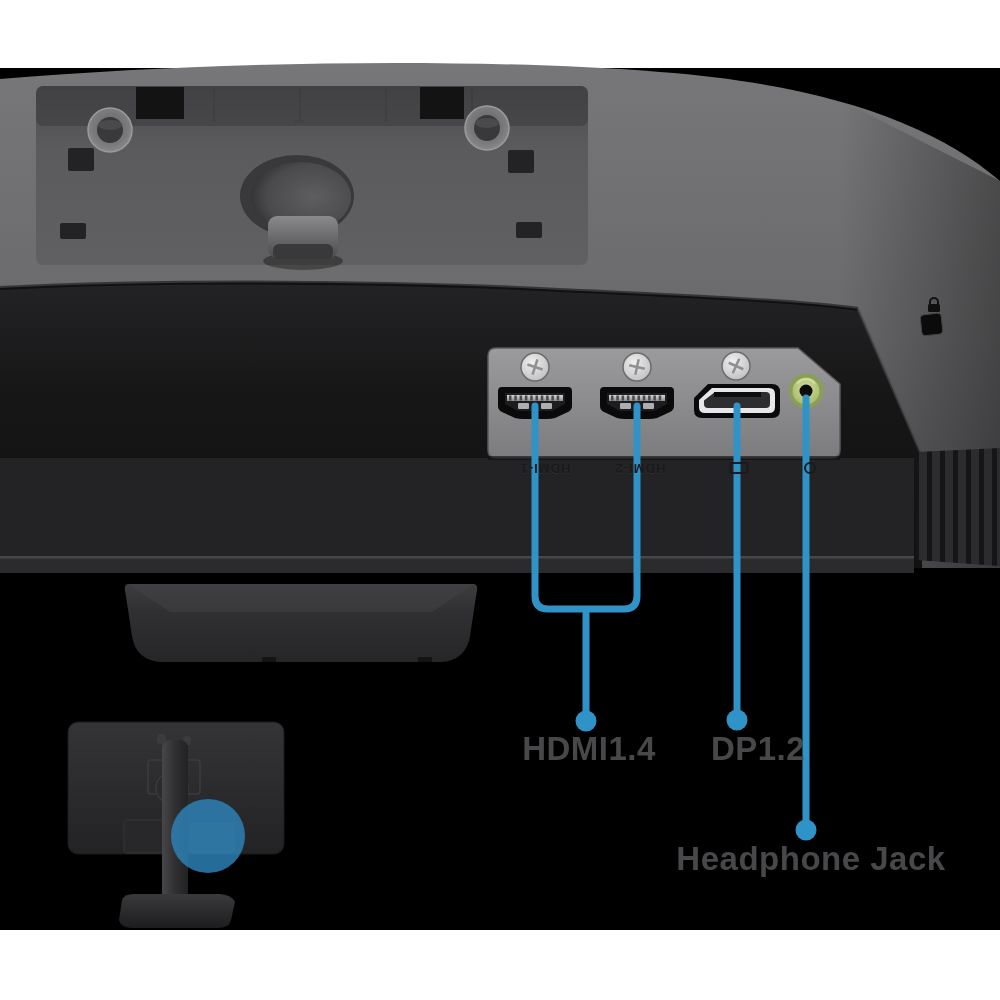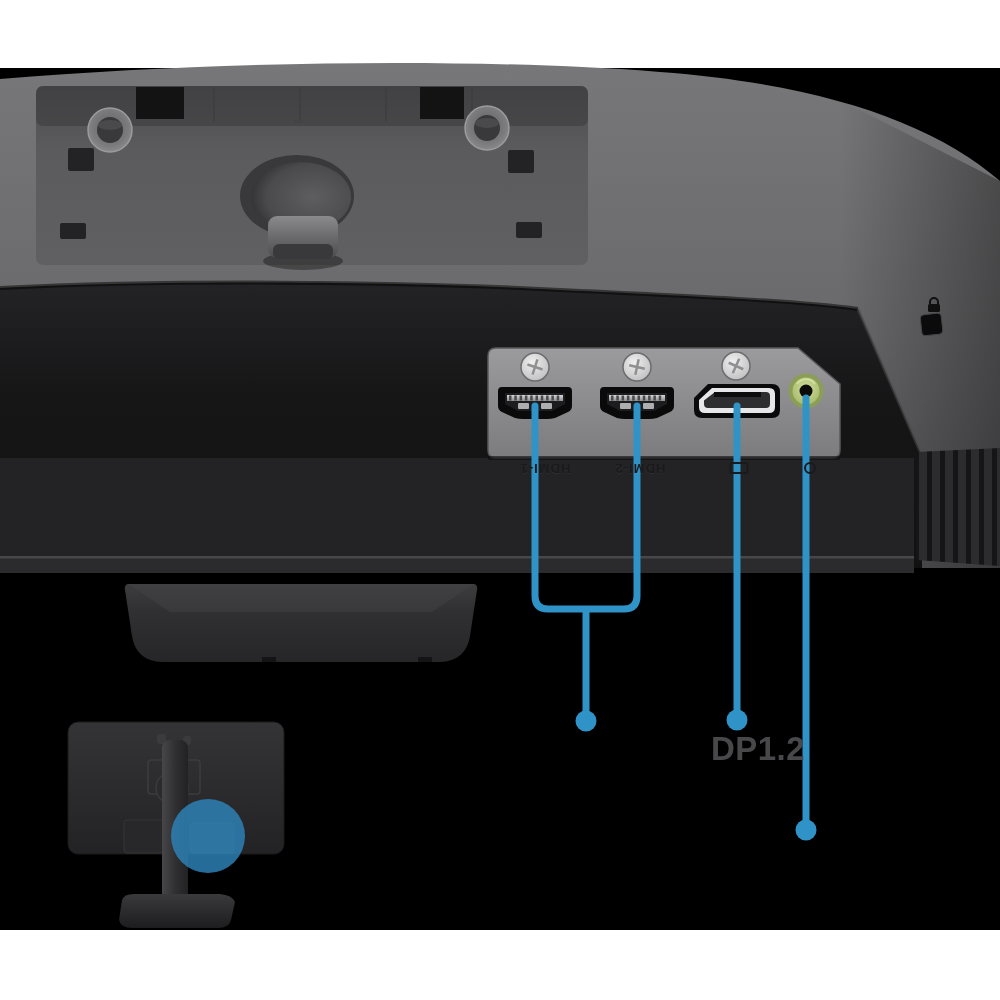--- a/index.html
+++ b/index.html
@@ -239,15 +239,17 @@
     <circle cx="737" cy="720" r="10.5"></circle>
     <circle cx="806" cy="830" r="10.5"></circle>
   </g>
 </svg>
 
 <div class="embossed" style="left:545px;top:461px">HDMI-1</div>
 <div class="embossed" style="left:640px;top:461px">HDMI-2</div>
 <div class="embossed-icon dp" style="left:739px;top:462px"></div>
 <div class="embossed-icon hp" style="left:810px;top:462px"></div>
 
+<div class="callout-label" style="left:589px;top:730px">HDMI1.4</div>
 <div class="callout-label" style="left:758px;top:730px">DP1.2</div>
+<div class="callout-label" style="left:811px;top:840px">Headphone Jack</div>
 
 </div>
 
 </body></html>

